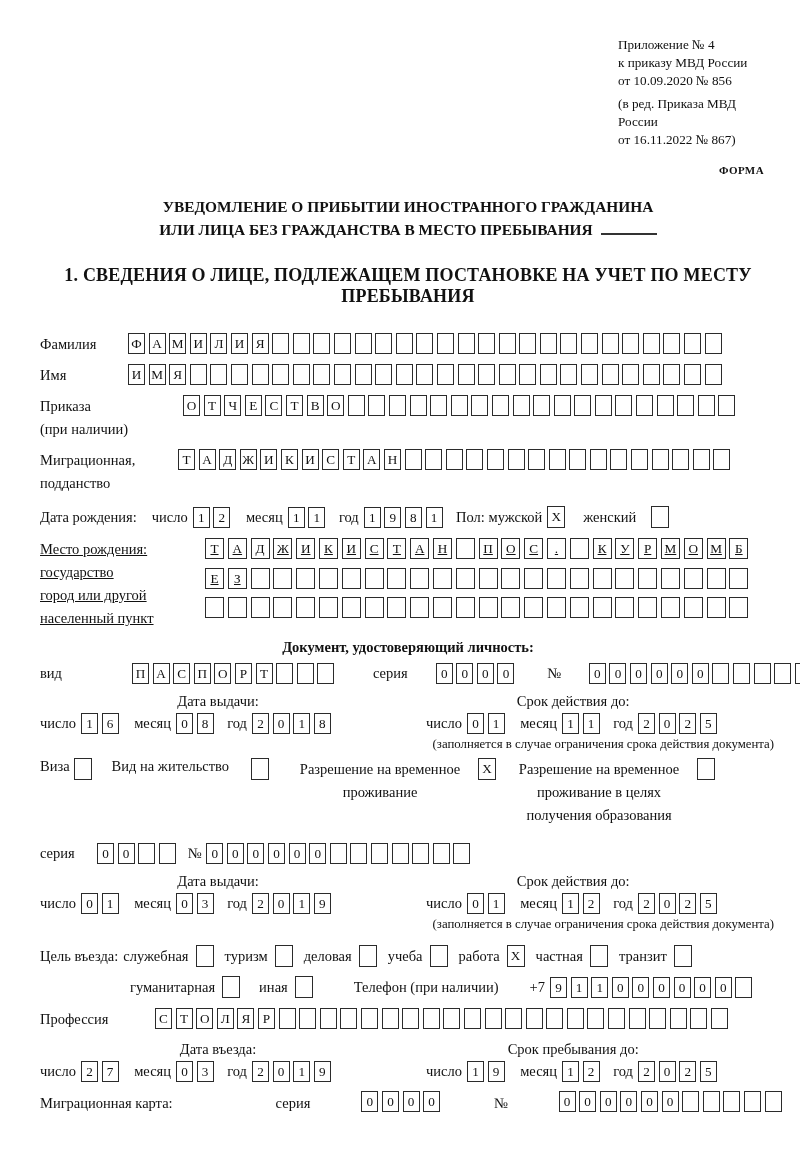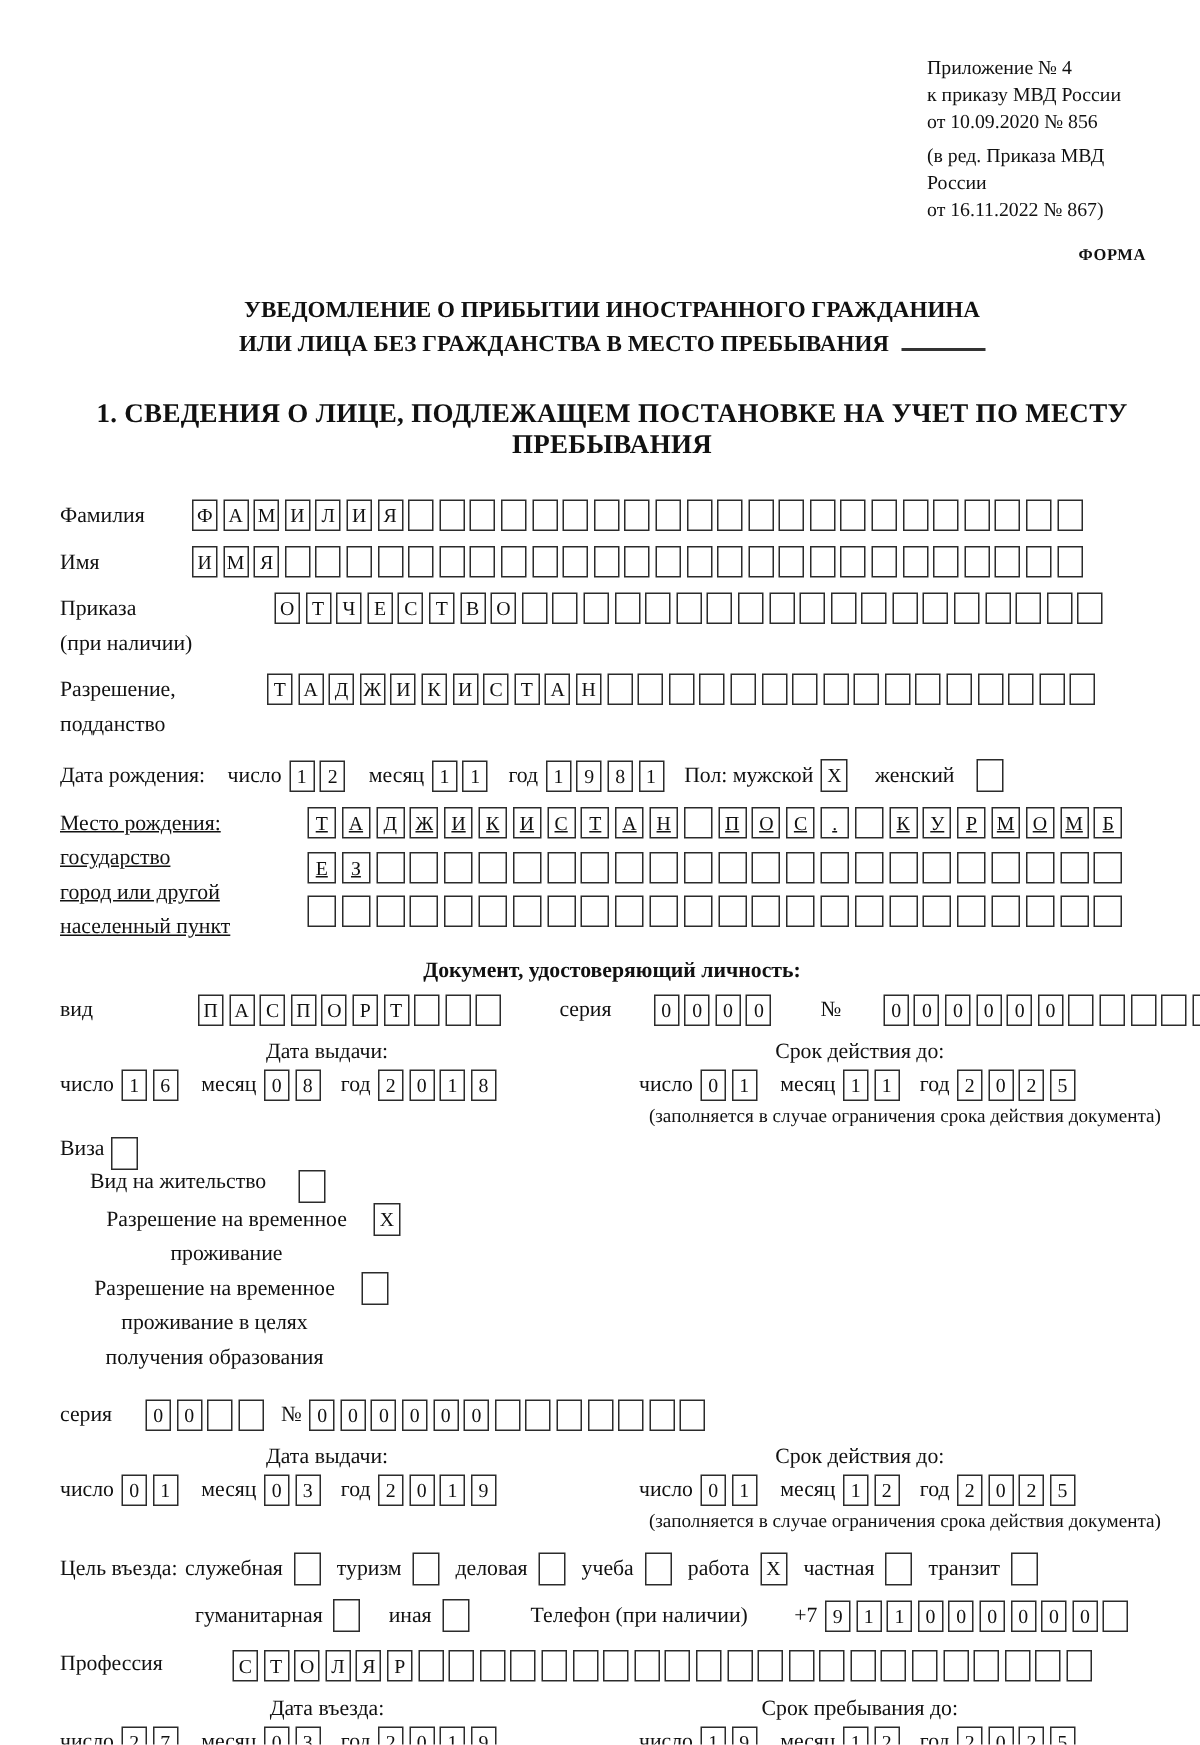--- a/index.html
+++ b/index.html
@@ -47,21 +47,21 @@
 
   .dates-pair { display:flex; margin-top:9px; }
   .dcol-left { width:356px; flex:none; }
   .dcol-right { margin-left:30px; }
   .dheading { text-align:center; margin-bottom:3px; }
   .dgroup { display:flex; align-items:center; }
   .note-right { text-align:right; font-size:12.8px; margin-top:3px; padding-right:2px; }
 
   .intro { margin-top:12px; line-height:26px; }
 
-  .optrow { display:flex; align-items:flex-start; margin-top:6px;flex-direction:column; }
+  .optrow { display:flex; align-items:flex-start; margin-top:6px; }
   .optpair { display:flex; align-items:flex-start; }
   .optpair .cbox { margin-left:9px; }
   .optblock { flex:none; text-align:center; line-height:23px; }
   .wrap172 { width:178px; }
   .mt18 { margin-top:16px; }
 
   .purpose-row { display:flex; align-items:center; margin-top:13px; flex-wrap:nowrap; }
   .purpose-row .opt { display:flex; align-items:center; margin-right:11px; }
   .purpose-row .opt .cbox { margin-left:7px; }
   .indent90 { margin-left:90px; }
@@ -191,21 +191,21 @@
         <span class="cell"></span>
         <span class="cell"></span>
         <span class="cell"></span>
         <span class="cell"></span>
         <span class="cell"></span>
       </div>
   </div>
 
   <div class="frow">
     <div class="flabel w138">
-      <div>Разрешение,</div>
+      <div>Миграционная,</div>
       <div>подданство</div>
     </div>
     <div class="cells">
         <span class="cell">Т</span>
         <span class="cell">А</span>
         <span class="cell">Д</span>
         <span class="cell">Ж</span>
         <span class="cell">И</span>
         <span class="cell">К</span>
         <span class="cell">И</span>
@@ -578,21 +578,21 @@
         <span class="cell">0</span>
         <span class="cell">0</span>
         <span class="cell">0</span>
         <span class="cell">0</span>
         <span class="cell">0</span>
         <span class="cell">0</span>
         <span class="cell"></span>
       </span>
   </div>
 
-  <div class="frow" style="margin-top:10px;align-items:flex-end;">
+  <div class="frow" style="margin-top:10px;">
     <div class="flabel w115">Профессия</div>
     <div class="cells">
         <span class="cell">С</span>
         <span class="cell">Т</span>
         <span class="cell">О</span>
         <span class="cell">Л</span>
         <span class="cell">Я</span>
         <span class="cell">Р</span>
         <span class="cell"></span>
         <span class="cell"></span>

